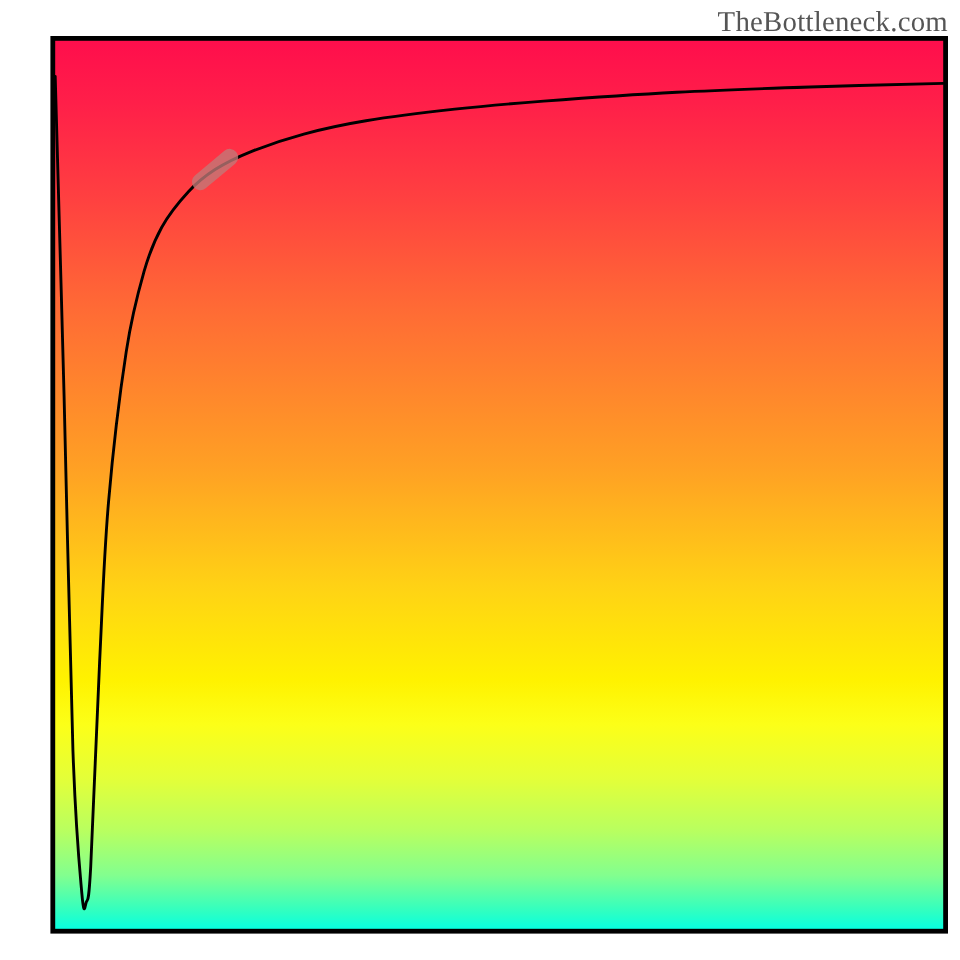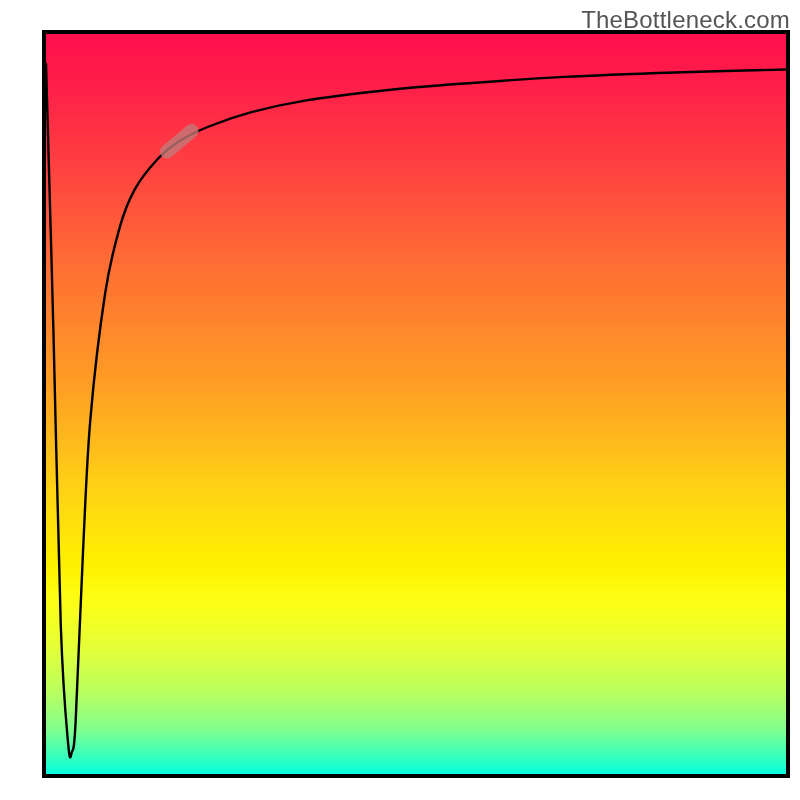--- a/index.html
+++ b/index.html
@@ -7,21 +7,21 @@
   .chart-container {
     width: 800px;
     height: 800px;
     position: relative;
     background: #ffffff;
   }
   .watermark {
     position: absolute;
     top: 6px;
     right: 10px;
-    font-family: Liberation Sans, sans-serif;
+    font-family: Liberation Serif, serif;
     font-size: 24px;
     color: #555555;
     letter-spacing: 0.2px;
     z-index: 20;
   }
   .plot-outer {
     position: absolute;
     left: 42px;
     top: 30px;
     width: 748px;

